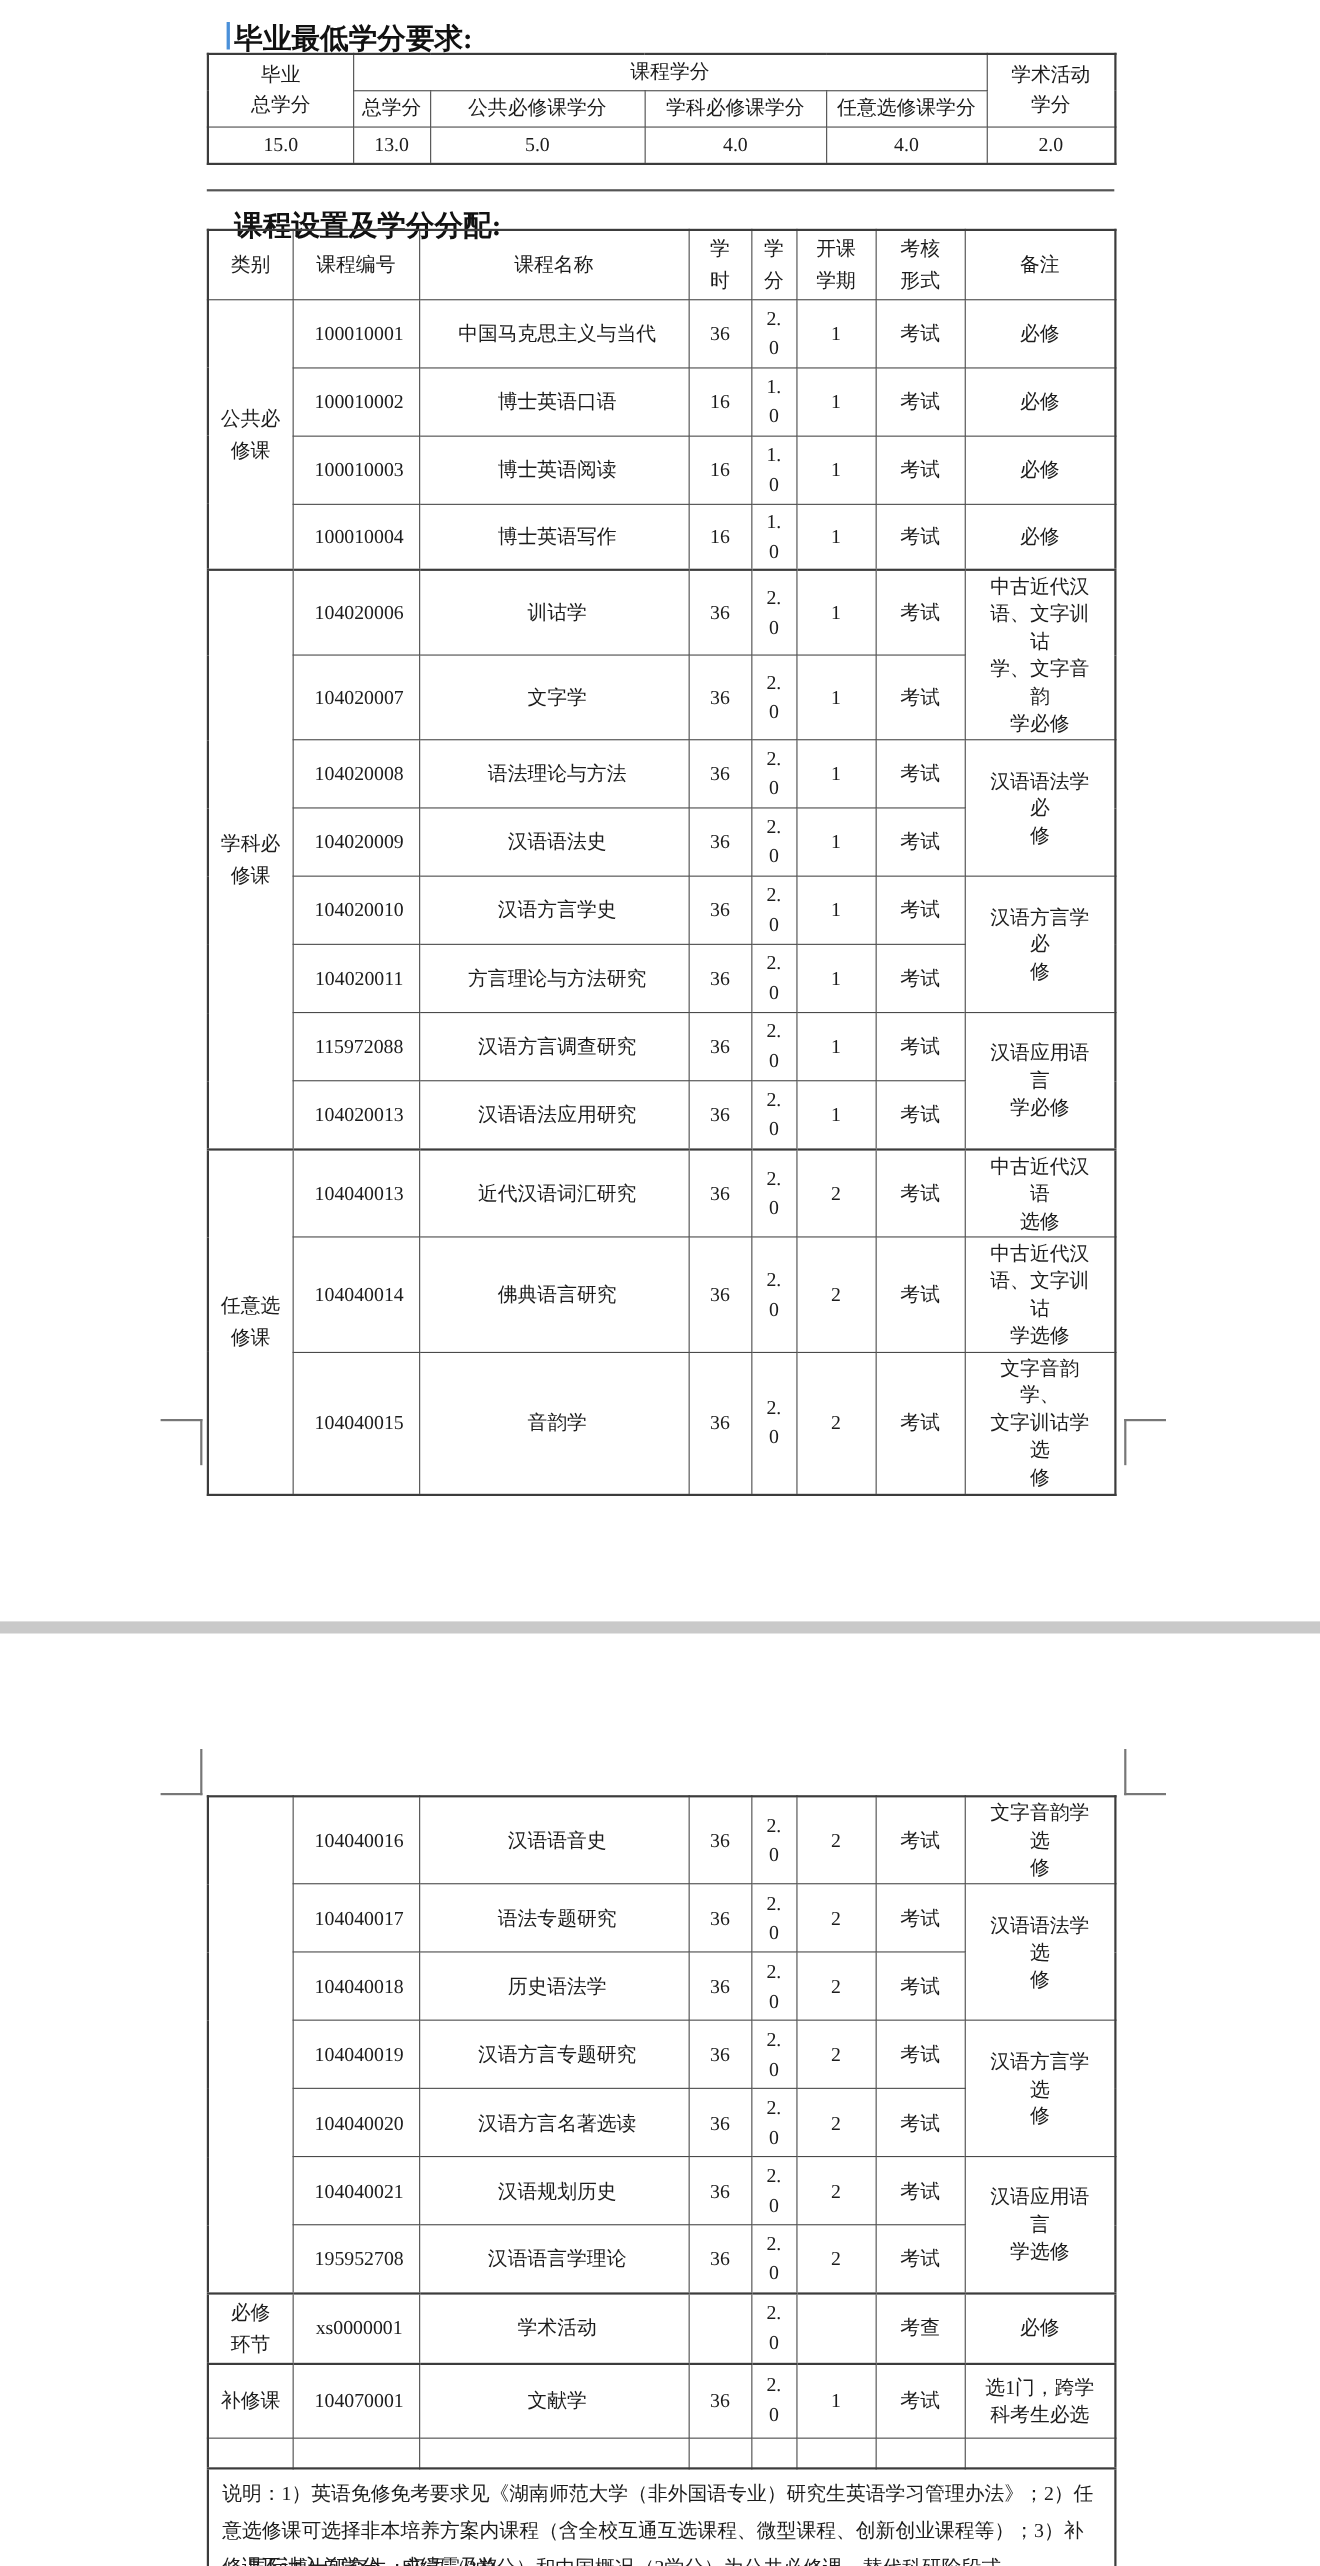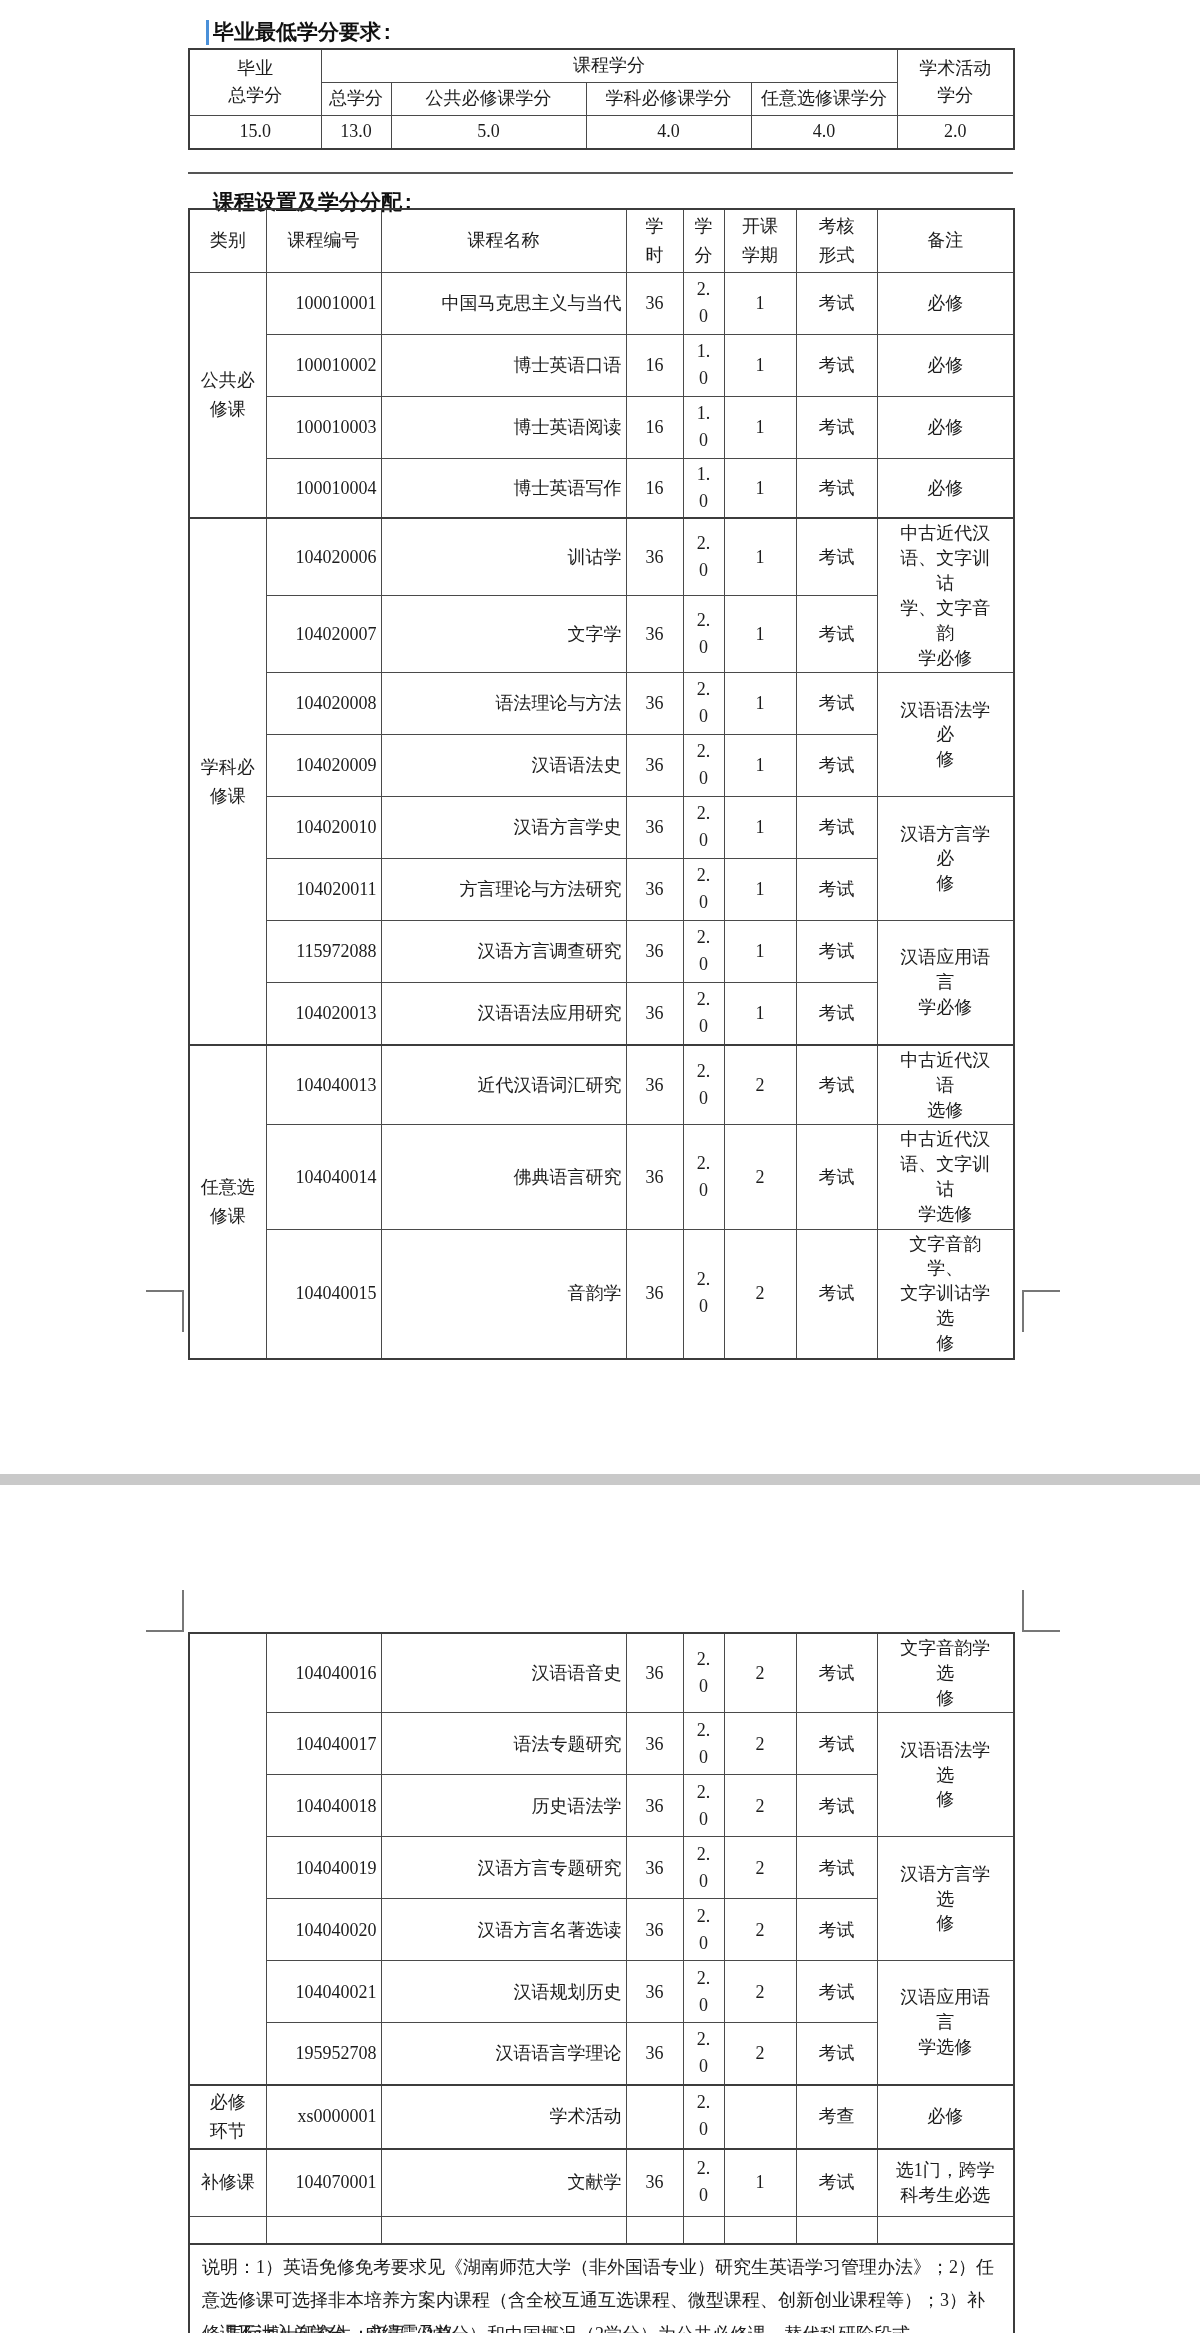--- a/index.html
+++ b/index.html
@@ -1,28 +1,28 @@
 <!DOCTYPE html>
 <html><head>
 <meta charset="utf-8">
 <style>
   html,body{margin:0;padding:0;background:#ffffff;}
   .canvas{position:relative;width:1200px;height:2333px;background:#ffffff;overflow:hidden;
           font-family:"Liberation Serif","DejaVu Serif",serif;color:#1c1c1c;}
-  .h{position:absolute;font-family:Liberation Mono, monospace;
-     font-weight:bold;font-size:21px;color:#111;white-space:nowrap;}
+  .h{position:absolute;font-family:Liberation Serif, serif;
+     font-weight:bold;font-size:26px;color:#111;white-space:nowrap;}
   .cursor{position:absolute;width:3px;height:25px;background:#4a90d9;}
   .rule{position:absolute;height:2px;background:#555;}
   table{border-collapse:collapse;table-layout:fixed;}
   .doc-table{position:absolute;border:2px solid #3c3c3c;font-size:18px;}
   .doc-table td{border:1px solid #4a4a4a;text-align:center;vertical-align:middle;
                 padding:2px 4px;white-space:pre-line;line-height:1.6;overflow:hidden;}
   .t1 td{line-height:1.55;}
   .gb td{border-top:2px solid #3c3c3c;}
-  td.name,td.code{text-align:right;padding-left:10px;}
+  td.name,td.code{text-align:center;padding-left:10px;}
   td.note{line-height:1.38;padding:2px 14px;}
   td.grp{line-height:1.6;padding:2px 10px;}
   .cr{display:inline-block;max-width:19px;word-break:break-all;text-align:center;line-height:1.5;}
   td.notesrow{ text-align:left;padding:6px 12px;line-height:1.85;white-space:normal;}
   .band{position:absolute;left:0;width:1200px;height:11px;background:#c9c9c9;}
   .mk{position:absolute;background:#777;}
   .cutline{position:absolute;overflow:hidden;font-size:18px;line-height:1;white-space:nowrap;color:#1c1c1c;}
 </style>
 </head>
 <body>

